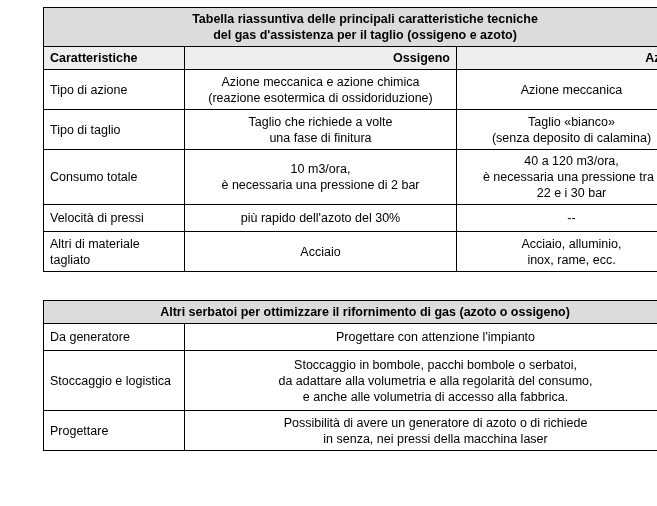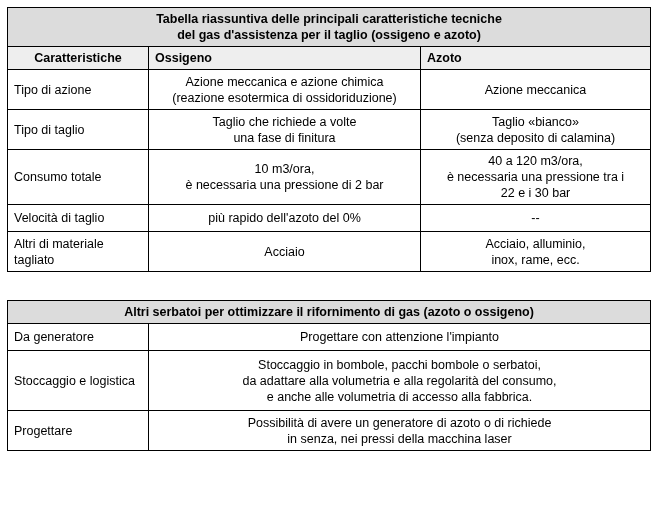--- a/index.html
+++ b/index.html
@@ -14,20 +14,21 @@
     color: #000000;
     overflow: hidden;
   }
 
   .page {
     position: relative;
     width: 567px;
     height: 506px;
     box-sizing: border-box;
     padding: 7px 7px 0 7px;
+    margin-left: 36px;
   }
 
   table.doc-table {
     width: 643px;
     border-collapse: collapse;
     table-layout: fixed;
     background: #ffffff;
   }
 
   table.doc-table td,
@@ -51,22 +52,22 @@
   }
 
   
   .colhead {
     background: #eeeeee;
     font-weight: bold;
     font-size: 13px;
     padding-top: 5px;
     padding-bottom: 5px;
   }
-  .colhead.label-col { text-align: center; }
-  .colhead.data-col  { text-align: left; }
+  .colhead.label-col { text-align: left; }
+  .colhead.data-col  { text-align: right; }
 
   
   .label-col {
     text-align: left;
     width: 141px;
   }
   .data-col {
     text-align: center;
   }
 
@@ -142,22 +143,22 @@
           <span class="nowrap-line">è necessaria una pressione di 2 bar</span>
         </td>
         <td class="data-col">
           <span class="nowrap-line">40 a 120 m3/ora,</span>
           <span class="nowrap-line">è necessaria una pressione tra i</span>
           <span class="nowrap-line">22 e i 30 bar</span>
         </td>
       </tr>
 
       <tr class="r-short">
-        <td class="label-col">Velocità di taglio</td>
-        <td class="data-col">più rapido dell'azoto del 0%</td>
+        <td class="label-col">Velocità di pressi</td>
+        <td class="data-col">più rapido dell'azoto del 30%</td>
         <td class="data-col">--</td>
       </tr>
 
       <tr class="r-tall">
         <td class="label-col">Altri di materiale tagliato</td>
         <td class="data-col">Acciaio</td>
         <td class="data-col">
           <span class="nowrap-line">Acciaio, alluminio,</span>
           <span class="nowrap-line">inox, rame, ecc.</span>
         </td>

